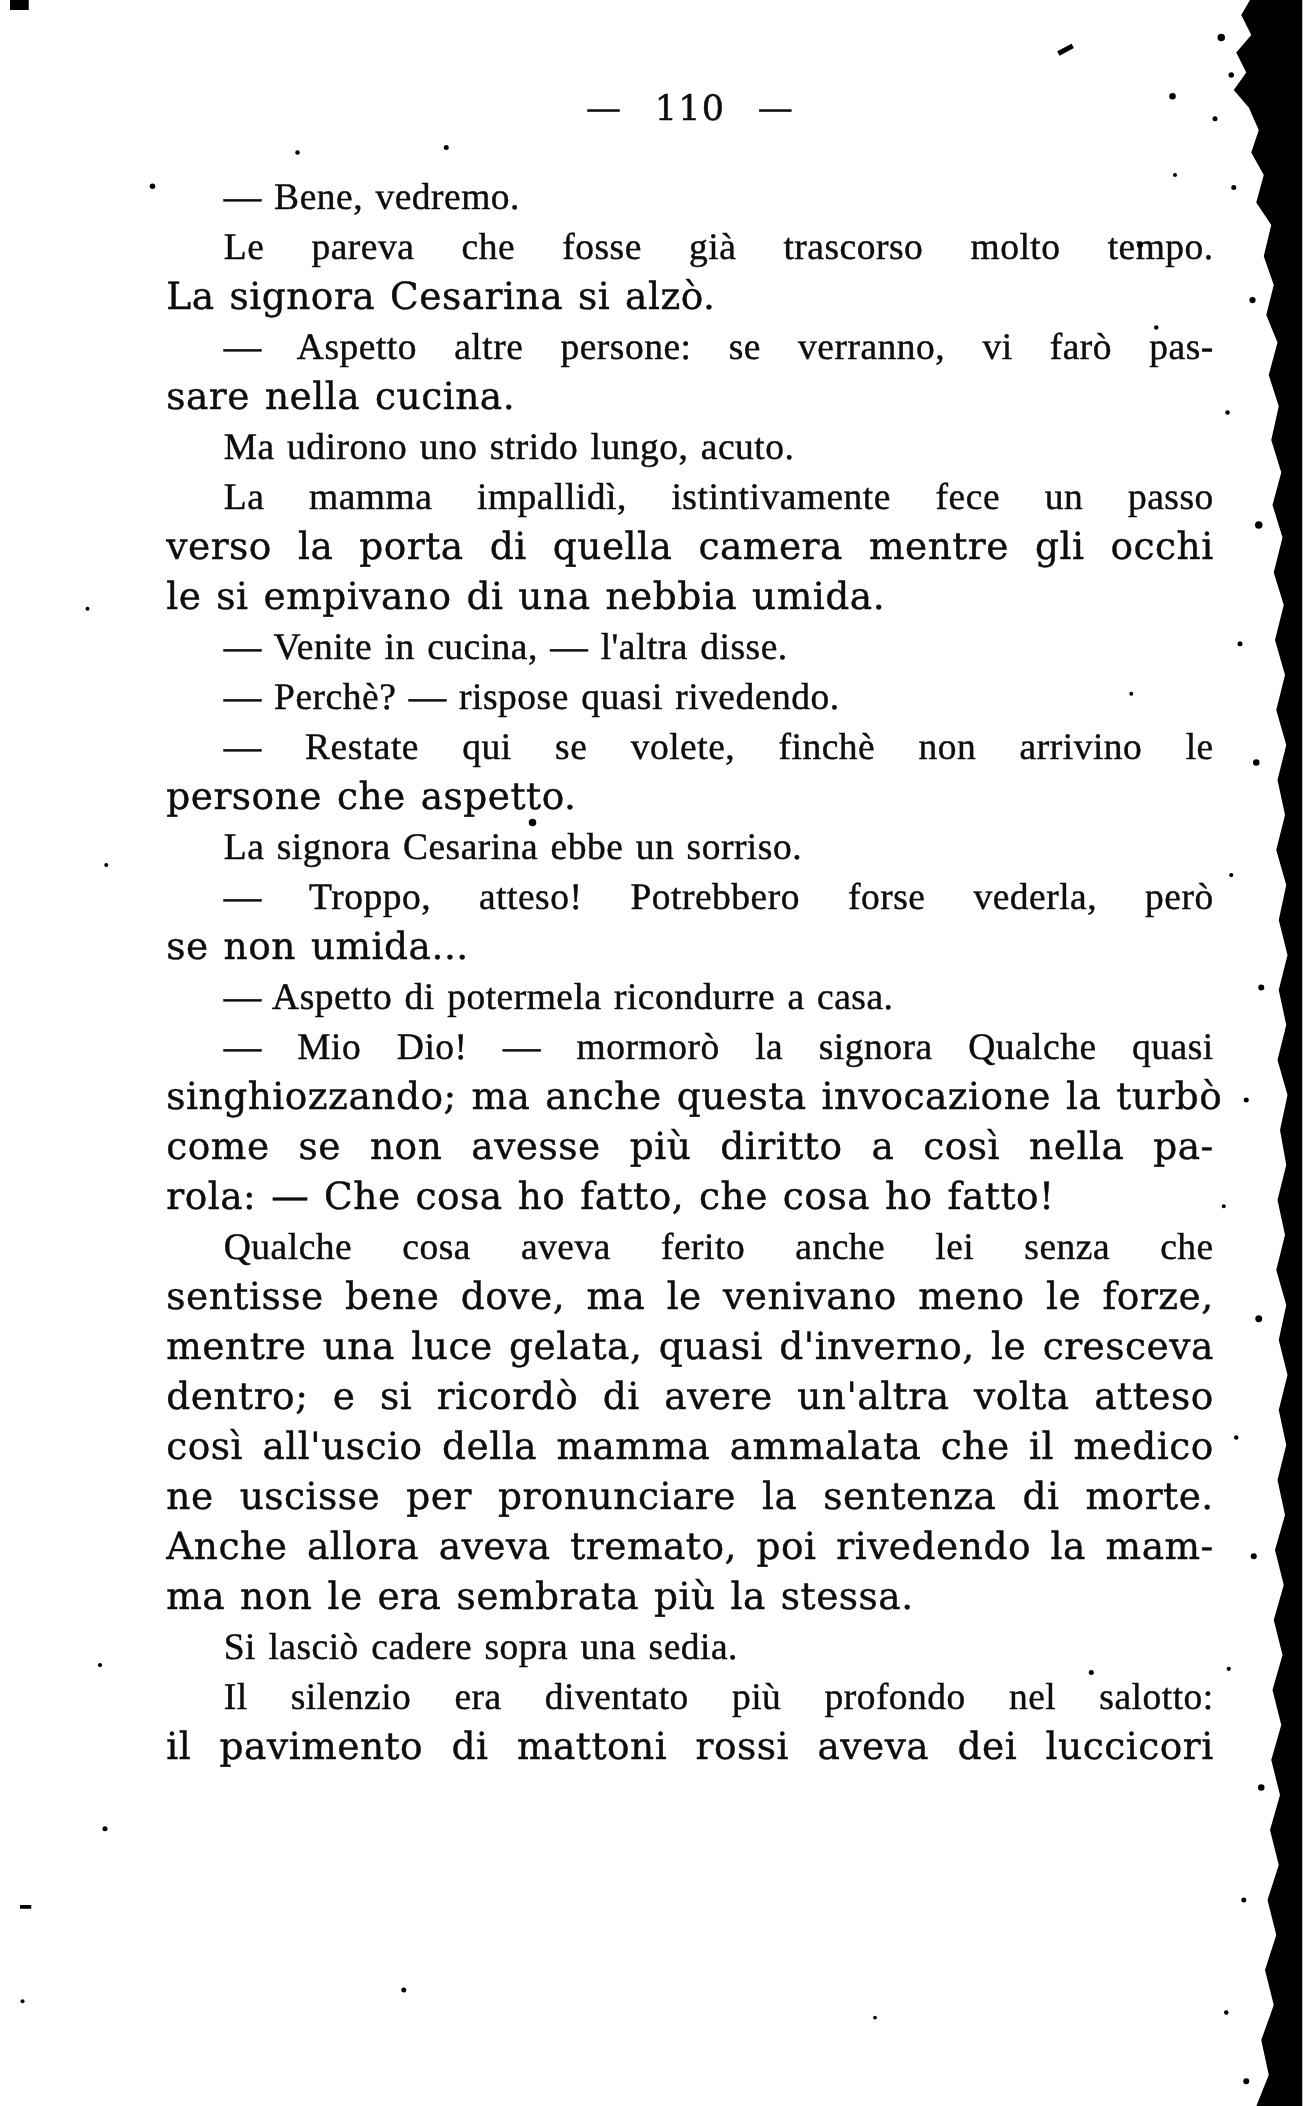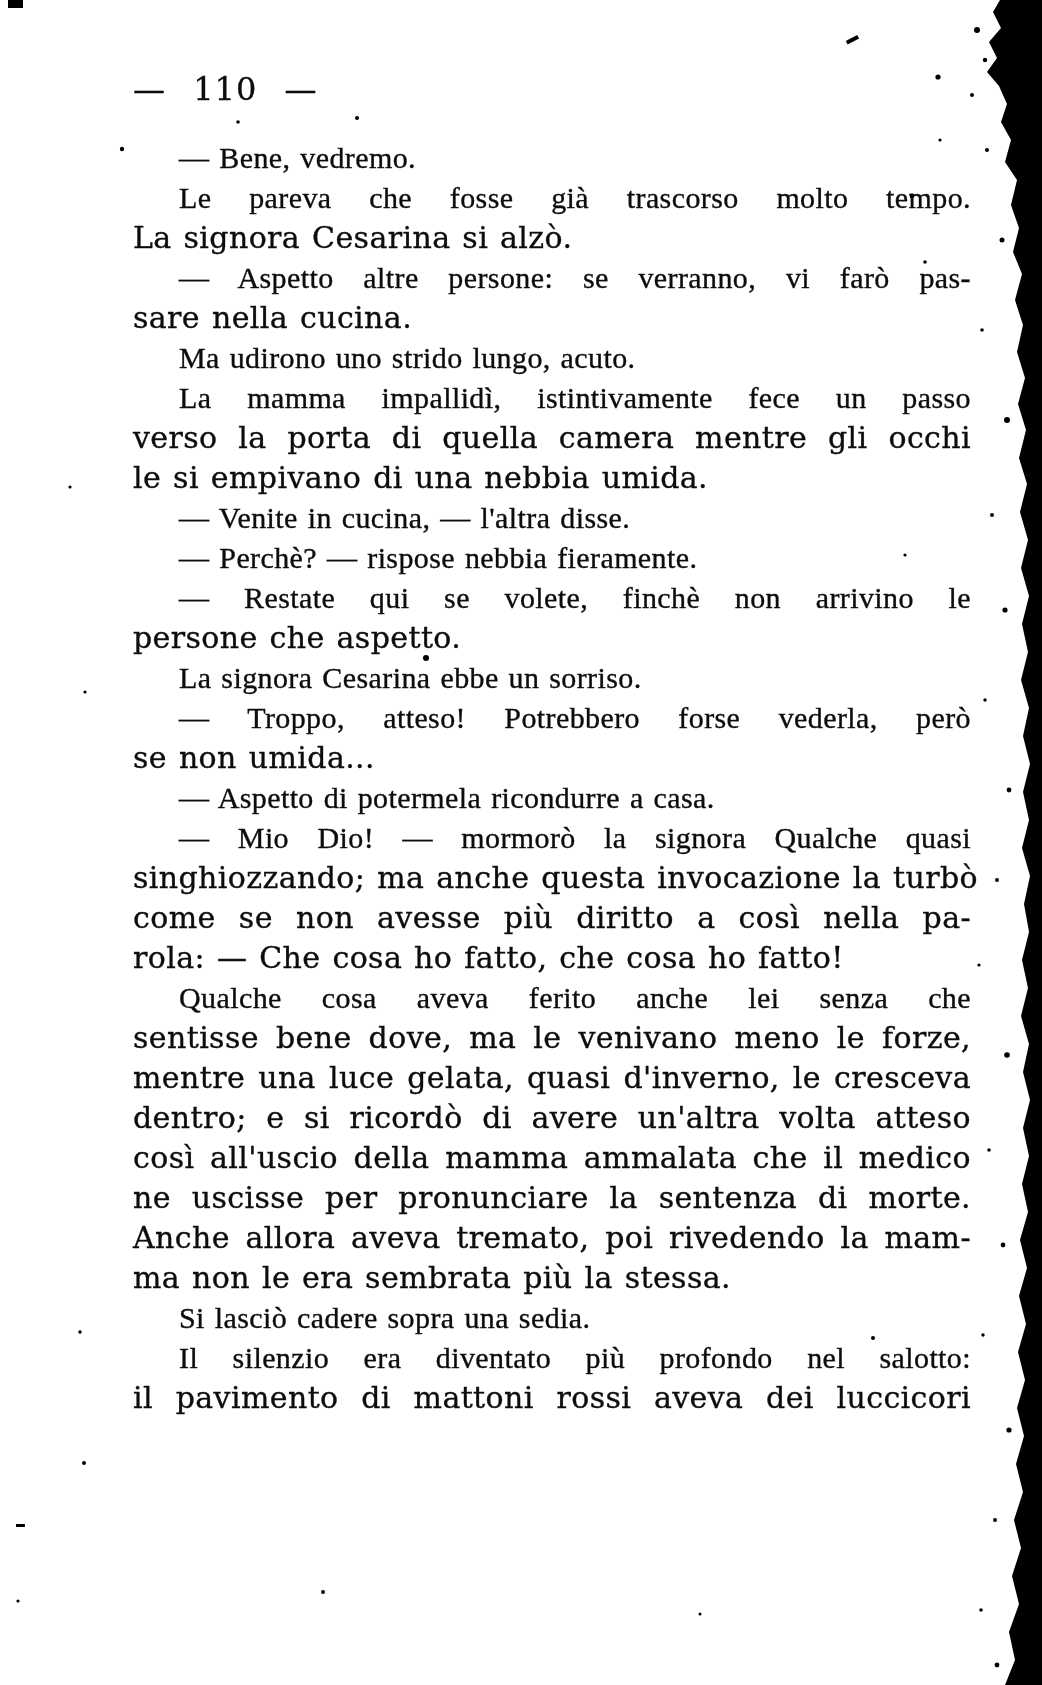--- a/index.html
+++ b/index.html
@@ -7,22 +7,22 @@
     width: 1042px; height: 1685px;
     background: #ffffff;
     position: relative;
     overflow: hidden;
     font-family: "DejaVu Serif", serif;
     color: #0d0d0d;
   }
   .page-header {
     position: absolute;
     top: 70px; left: 133px; width: 838px;
-    text-align: left;
-    font-size: 32px;
+    text-align: center;
+    font-size: 28px;
     letter-spacing: 1px;
     word-spacing: 16px;
     -webkit-text-stroke: 0.35px #0d0d0d;
   }
   .text-block {
     position: absolute;
     top: 138px; left: 133px; width: 838px;
     font-size: 30px;
     line-height: 40px;
     letter-spacing: 0.4px;
@@ -55,21 +55,21 @@
     <div class="line indent end">— Bene, vedremo.</div>
     <div class="line indent">Le pareva che fosse già trascorso molto tempo.</div>
     <div class="line end">La signora Cesarina si alzò.</div>
     <div class="line indent">— Aspetto altre persone: se verranno, vi farò pas-</div>
     <div class="line end">sare nella cucina.</div>
     <div class="line indent end">Ma udirono uno strido lungo, acuto.</div>
     <div class="line indent">La mamma impallidì, istintivamente fece un passo</div>
     <div class="line">verso la porta di quella camera mentre gli occhi</div>
     <div class="line end">le si empivano di una nebbia umida.</div>
     <div class="line indent end">— Venite in cucina, — l'altra disse.</div>
-    <div class="line indent end">— Perchè? — rispose nebbia fieramente.</div>
+    <div class="line indent end">— Perchè? — rispose quasi rivedendo.</div>
     <div class="line indent">— Restate qui se volete, finchè non arrivino le</div>
     <div class="line end">persone che aspetto.</div>
     <div class="line indent end">La signora Cesarina ebbe un sorriso.</div>
     <div class="line indent">— Troppo, atteso! Potrebbero forse vederla, però</div>
     <div class="line end">se non umida...</div>
     <div class="line indent end">— Aspetto di potermela ricondurre a casa.</div>
     <div class="line indent">— Mio Dio! — mormorò la signora Qualche quasi</div>
     <div class="line">singhiozzando; ma anche questa invocazione la turbò</div>
     <div class="line">come se non avesse più diritto a così nella pa-</div>
     <div class="line end">rola: — Che cosa ho fatto, che cosa ho fatto!</div>

